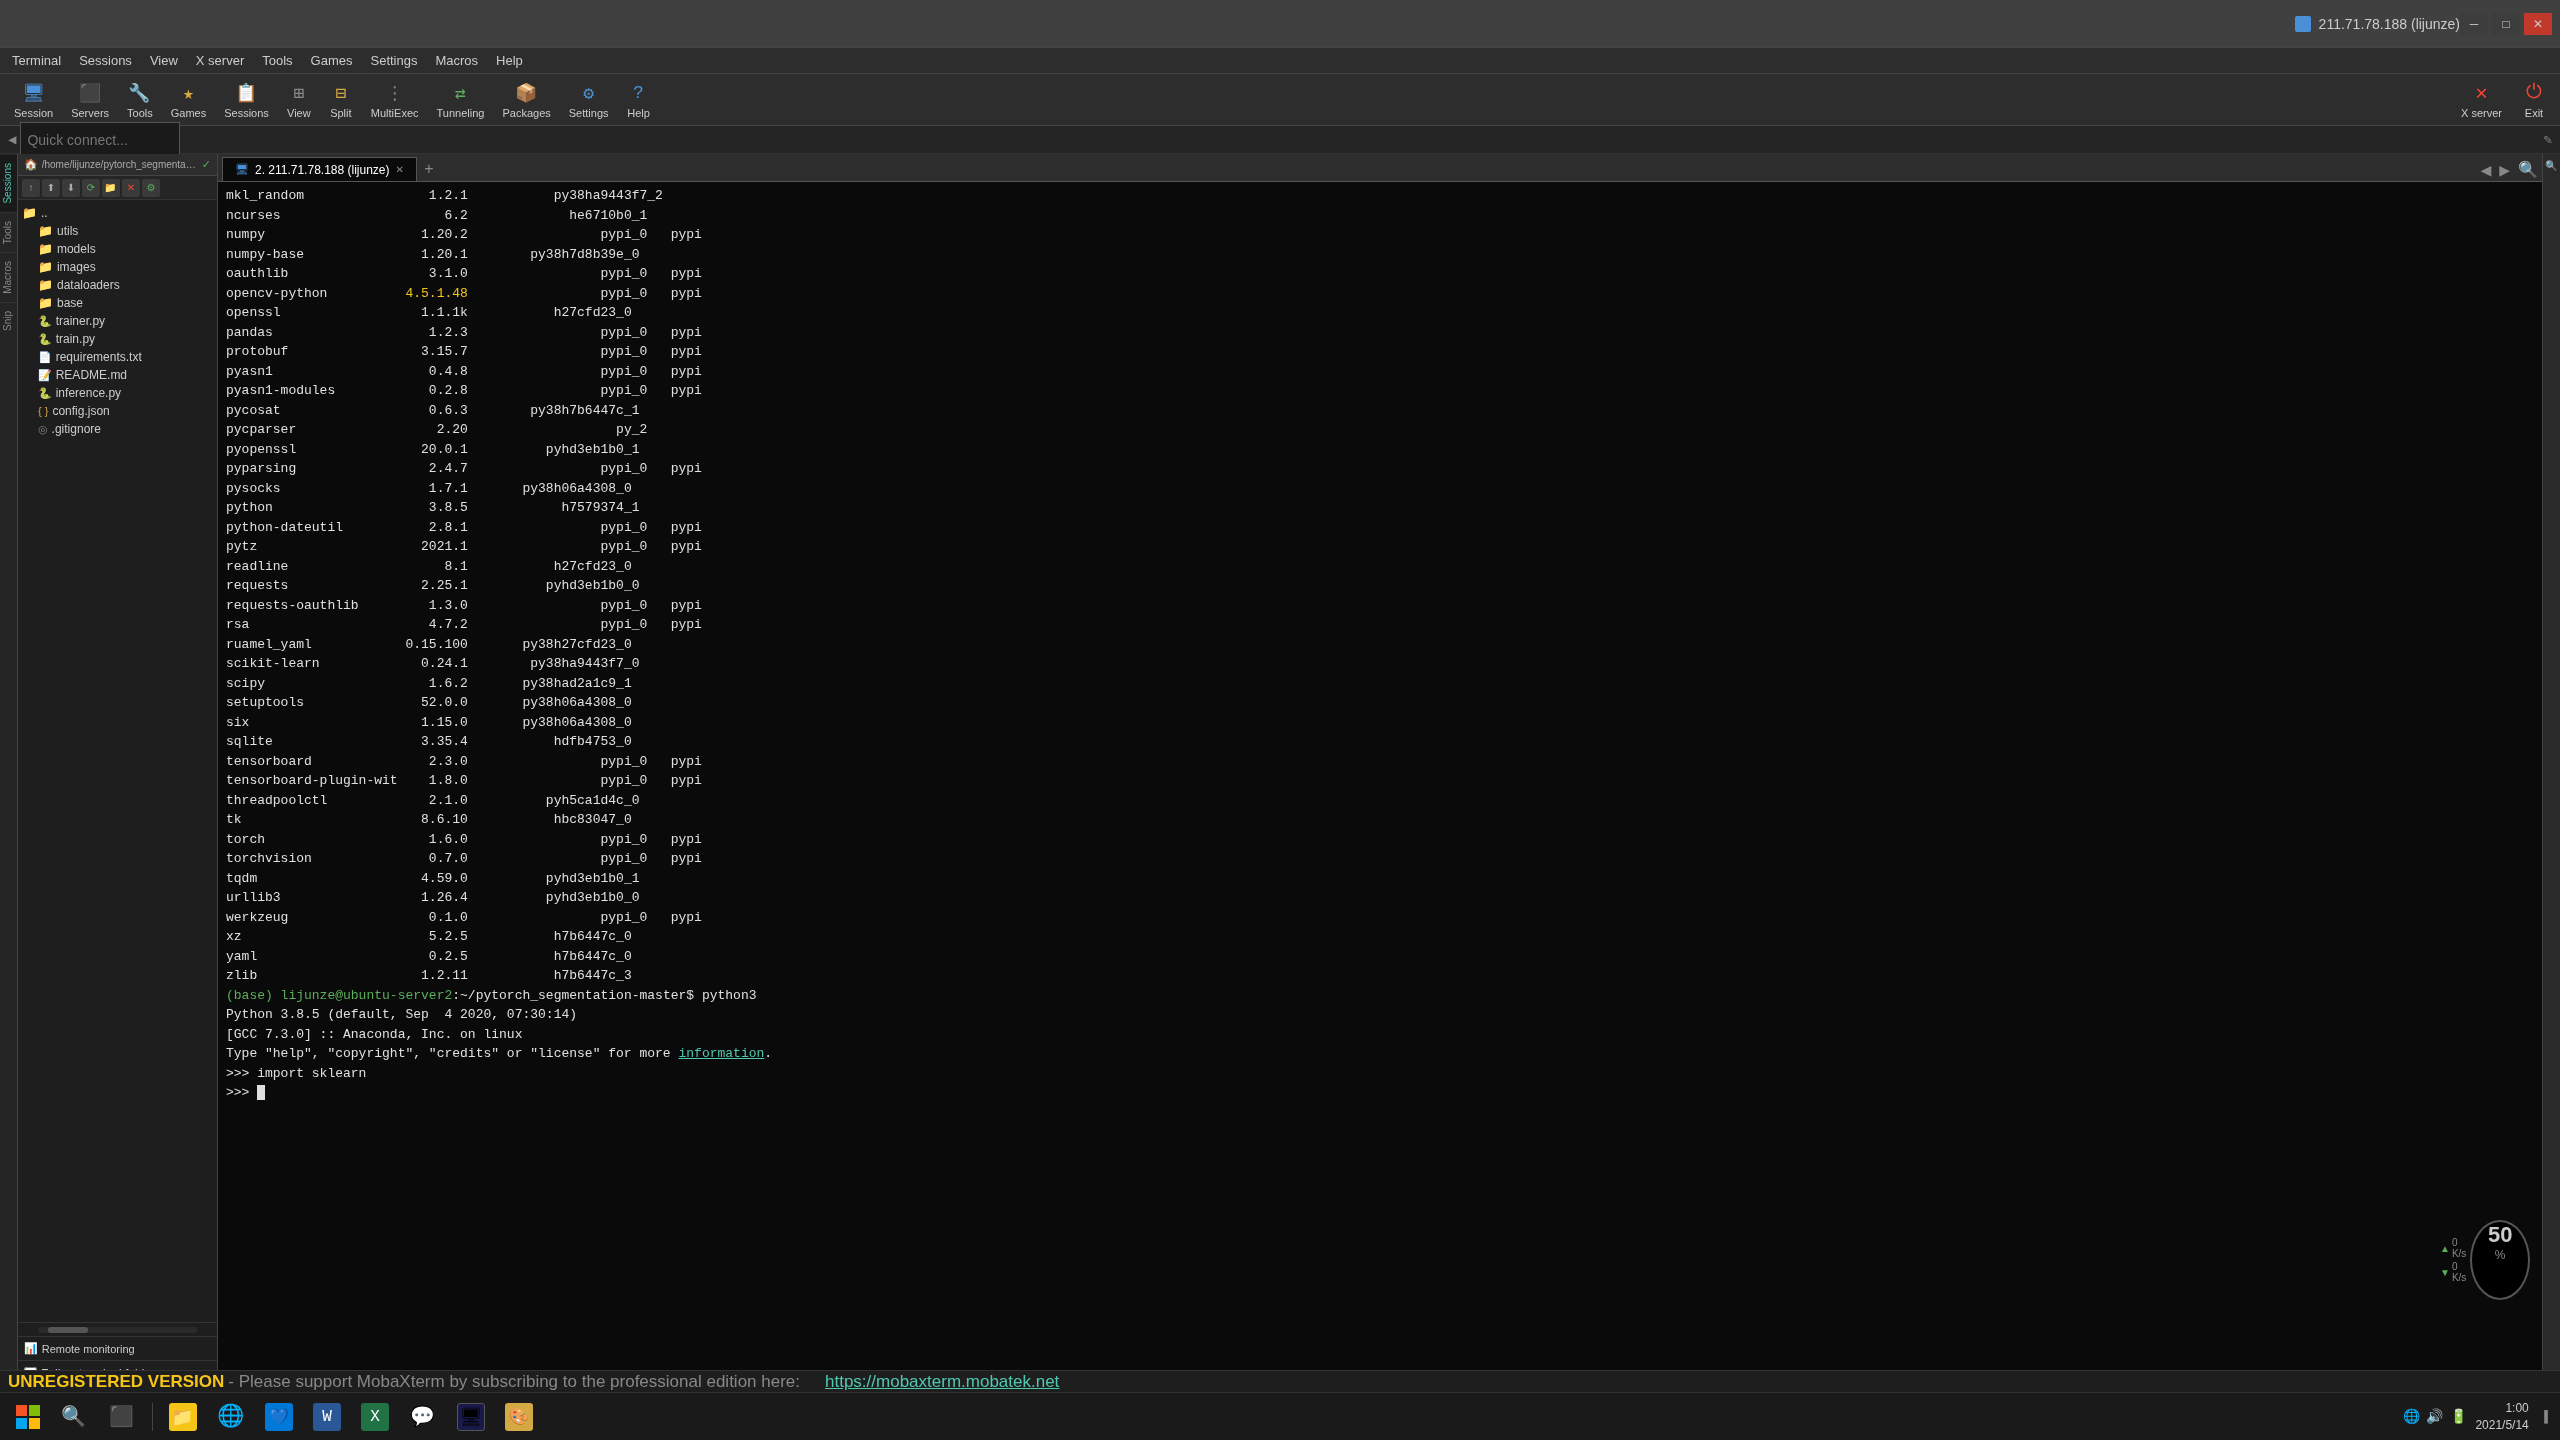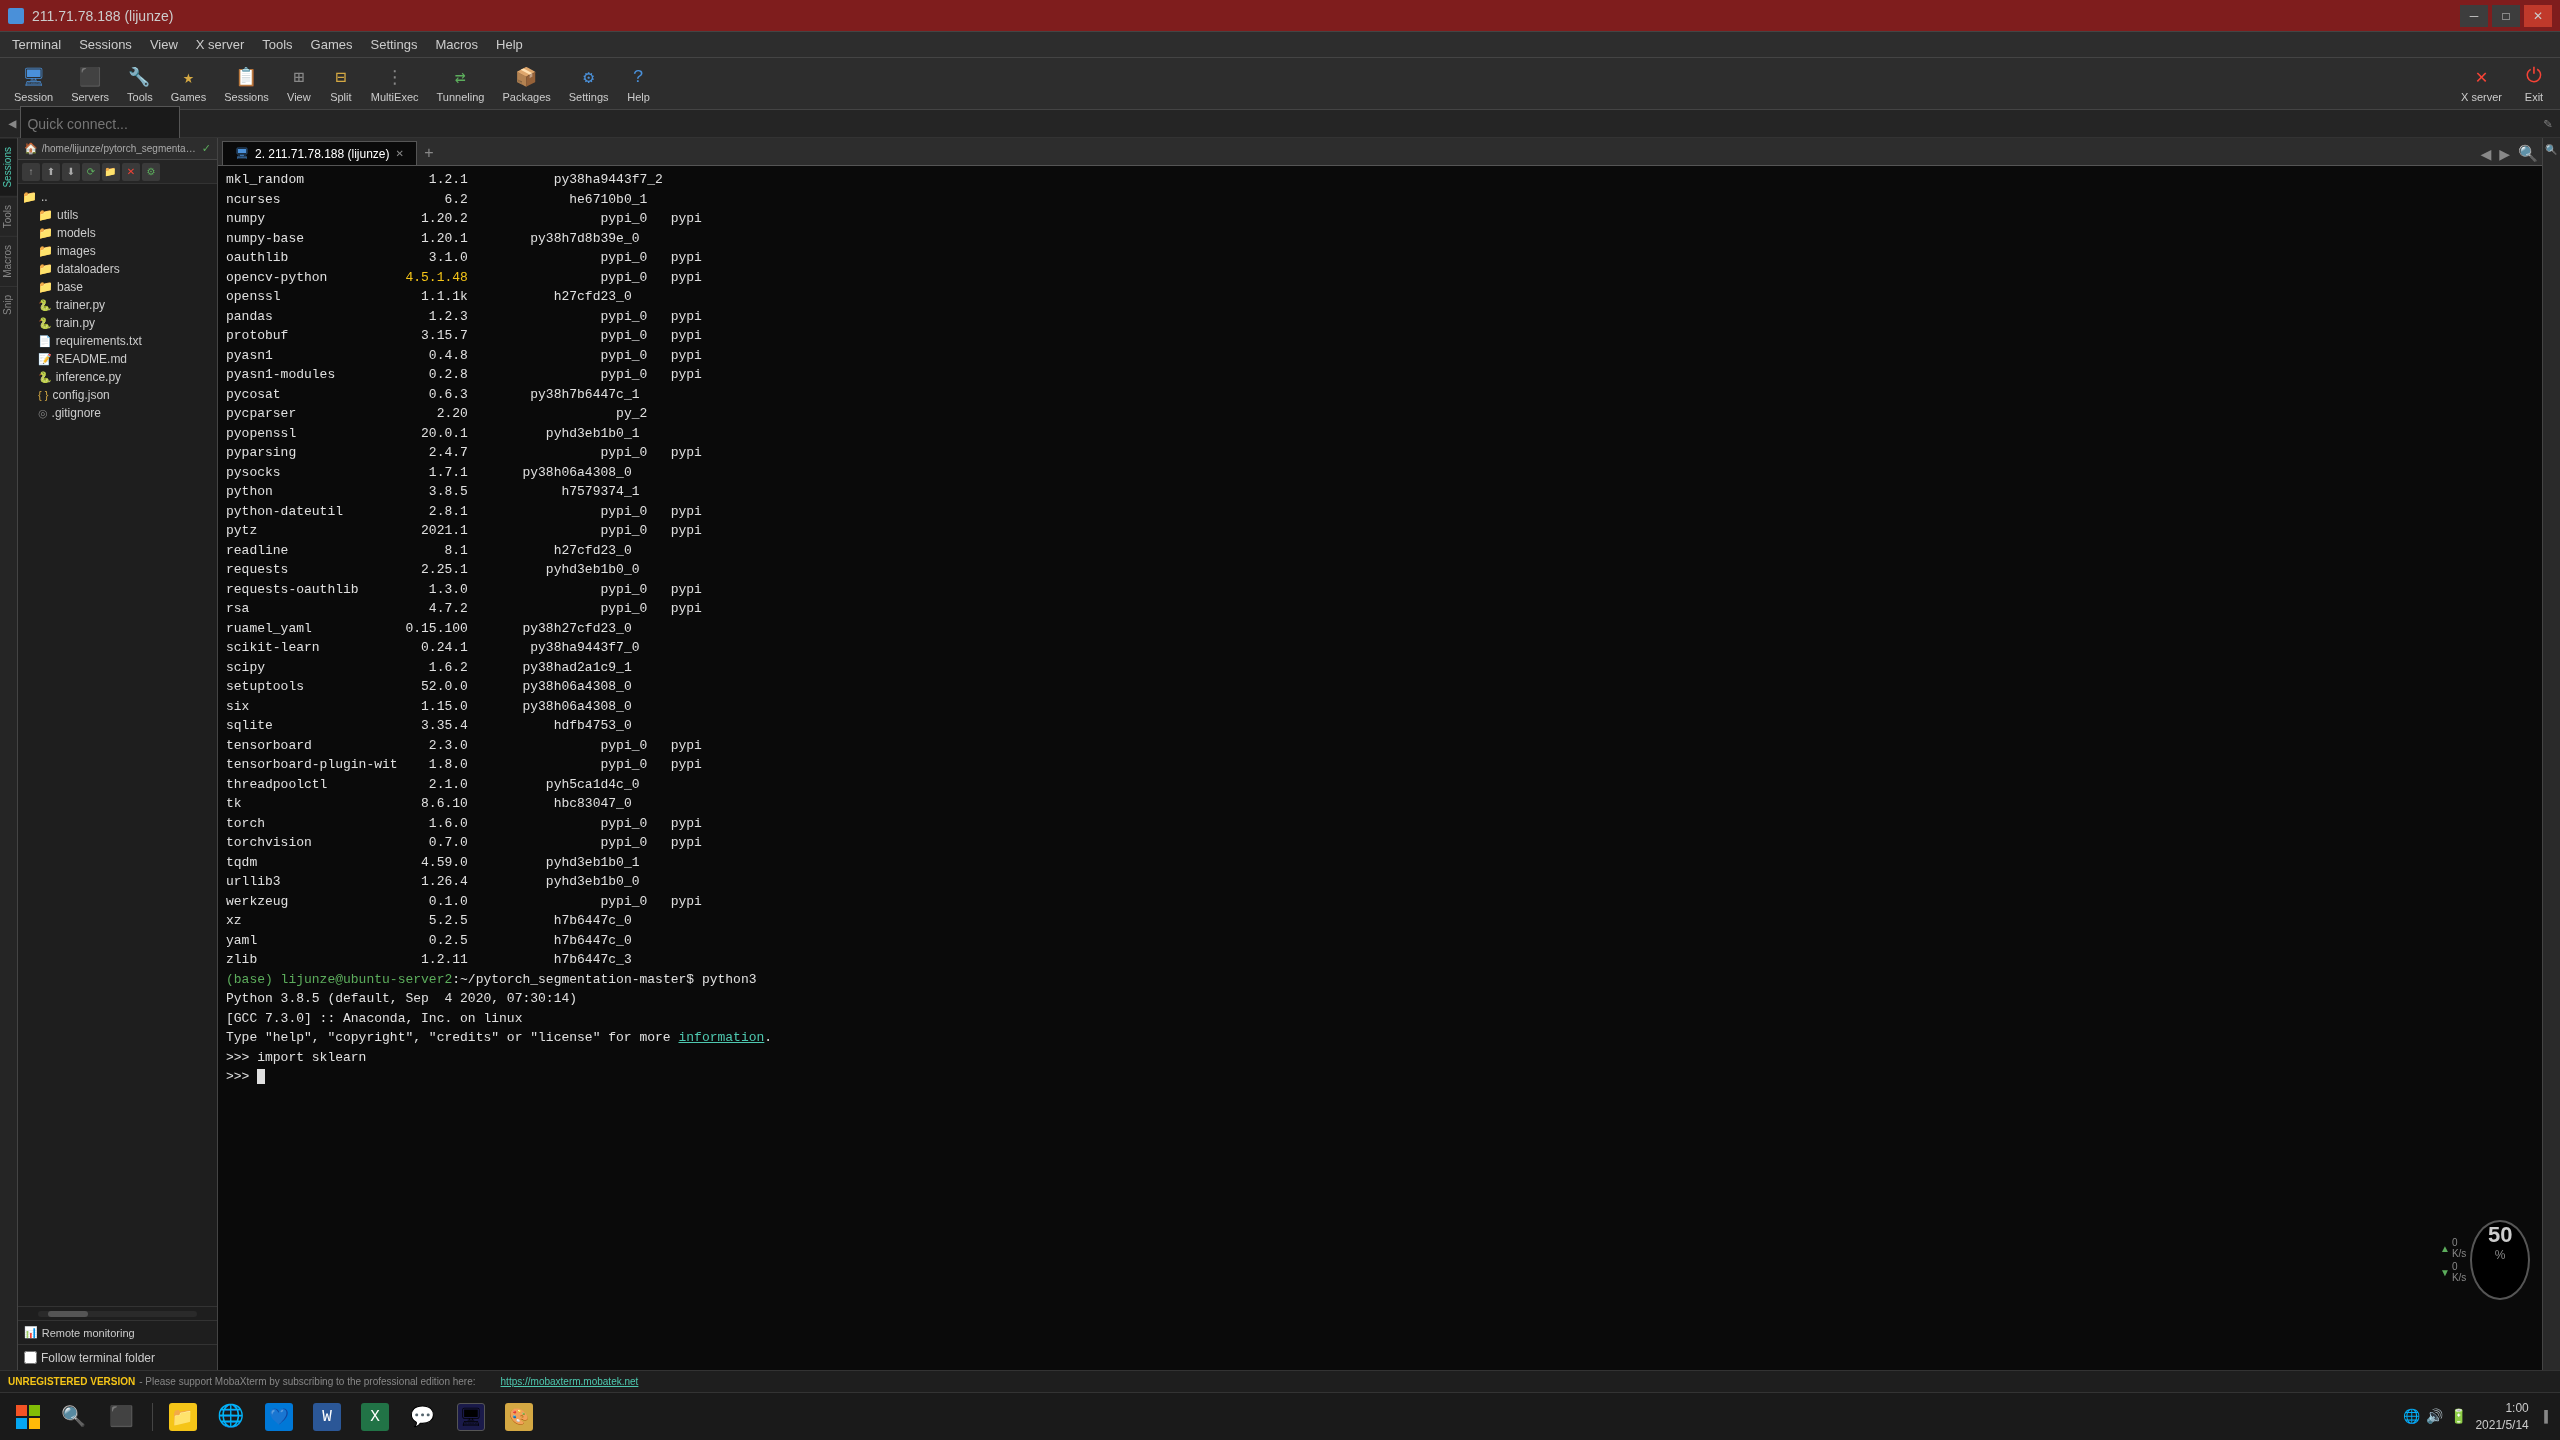--- a/index.html
+++ b/index.html
@@ -7,25 +7,25 @@
       width: 2560px;
       height: 1440px;
       background: #1a1a1a;
       font-family: 'Consolas', 'Courier New', monospace;
       overflow: hidden;
       position: relative;
     }
 
     
     .title-bar {
-      background: #7f1d1d;
-      height: 32px;
-      display: flex;
-      align-items: center;
-      justify-content: space-between;
+      background: #404040;
+      height: 48px;
+      display: flex;
+      align-items: center;
+      justify-content: flex-end;
       padding: 0 8px;
       border-bottom: 1px solid #444;
     }
     .title-bar-left {
       display: flex;
       align-items: center;
       gap: 8px;
       color: #ccc;
       font-size: 14px;
       font-family: Arial, sans-serif;
@@ -381,21 +381,21 @@
       position: absolute;
       bottom: 48px;
       left: 0;
       right: 0;
       height: 22px;
       background: #1e1e1e;
       border-top: 1px solid #333;
       display: flex;
       align-items: center;
       padding: 0 8px;
-      font-size: 10px;
+      font-size: 17px;
       color: #888;
       font-family: Arial, sans-serif;
       gap: 4px;
     }
     .status-bar .unregistered {
       color: #f5c518;
       font-weight: bold;
     }
     .status-bar .link {
       color: #4ec9b0;

